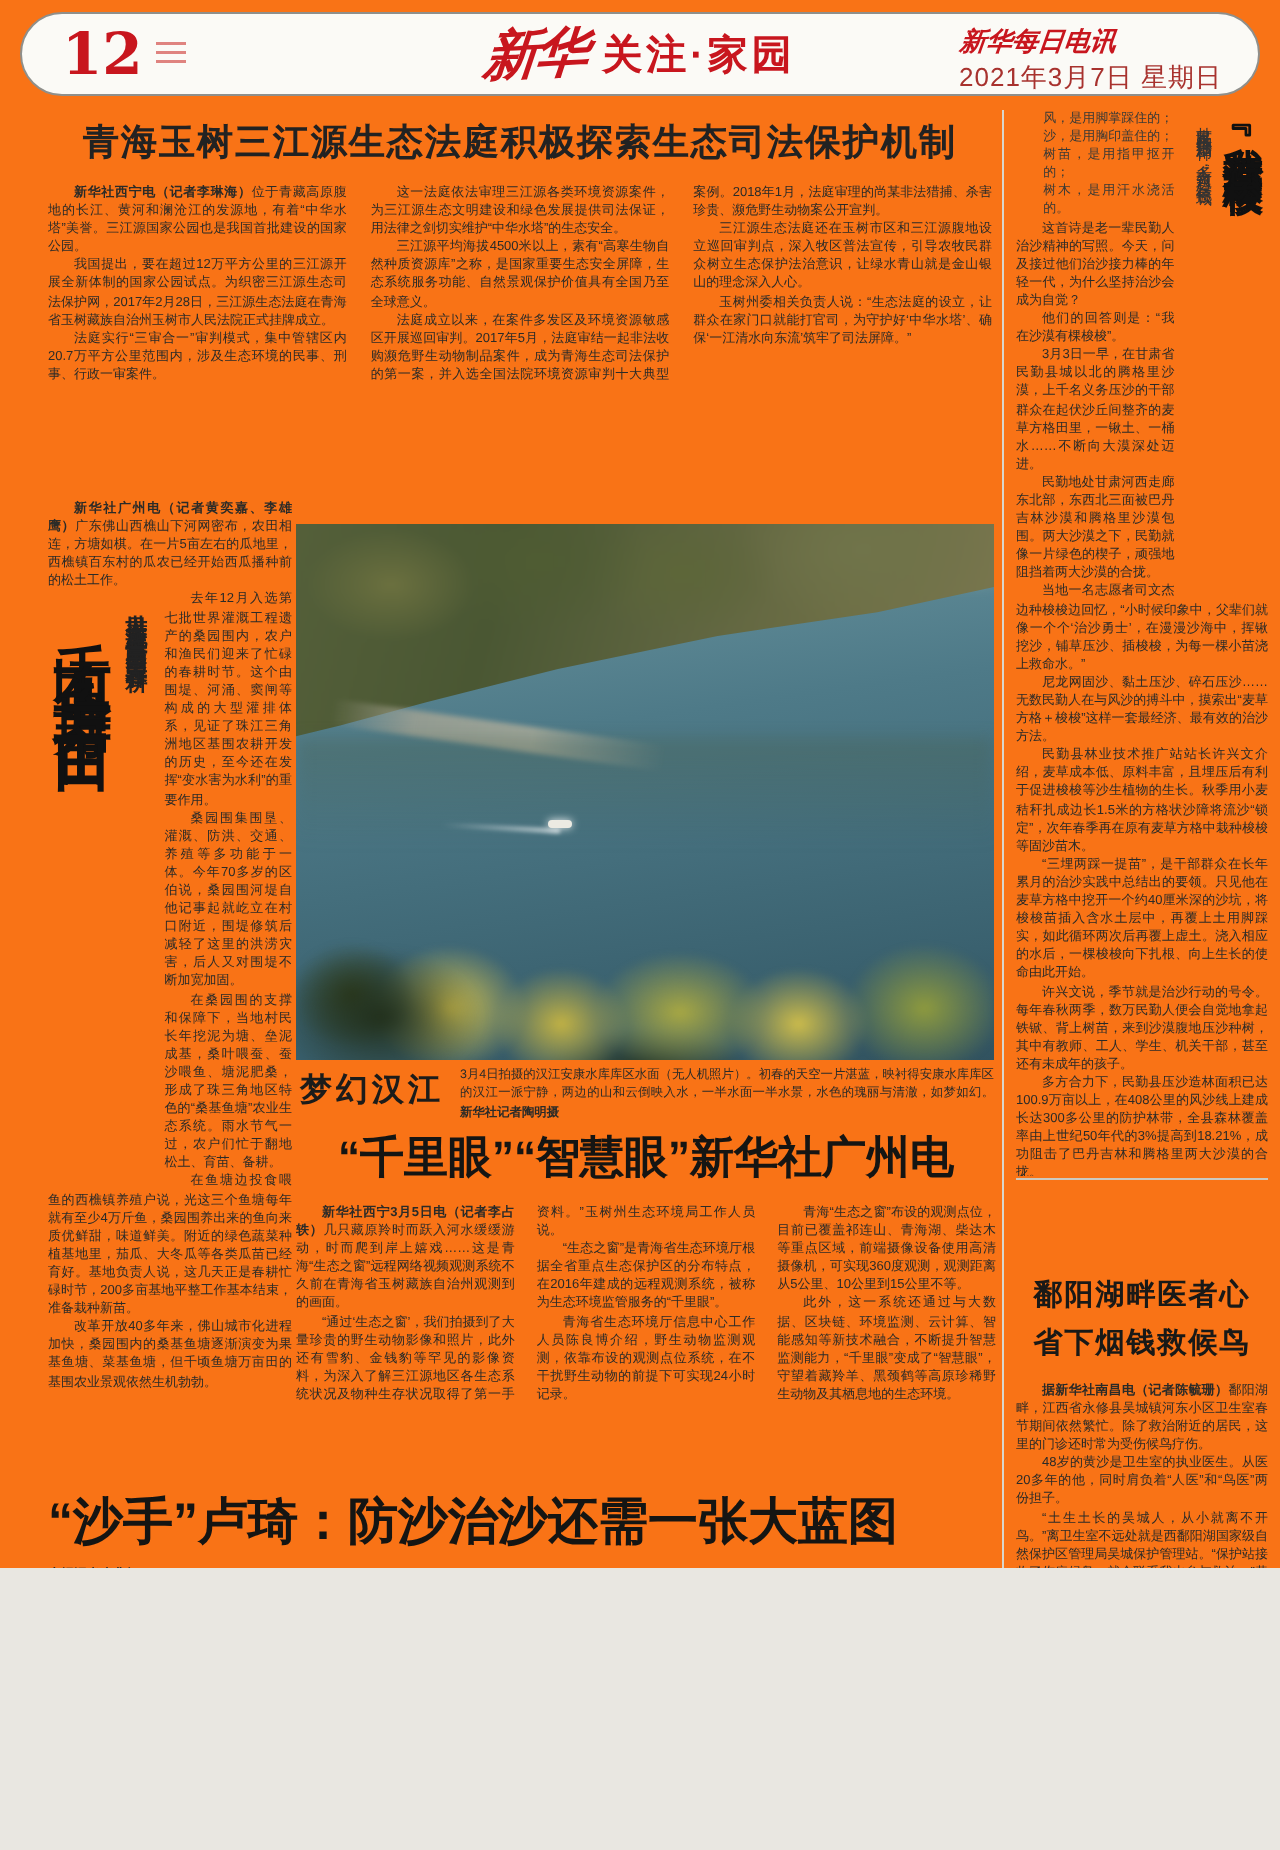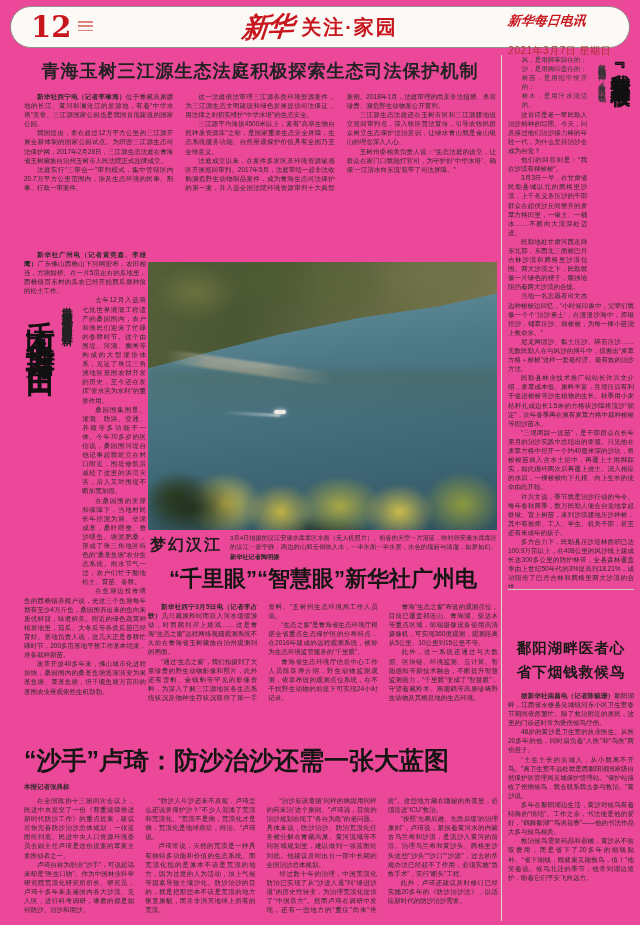--- a/index.html
+++ b/index.html
@@ -1,33 +1,33 @@
 <!DOCTYPE html>
 <html><head>
 <meta charset="utf-8">
 <style>
   html,body{margin:0;padding:0;}
   body{font-family:"Liberation Sans","DejaVu Sans",sans-serif;background:#e9e7e1;}
-  .page{position:relative;width:640px;height:925px;background:#ec4899;overflow:hidden;margin:0;color:#2a2a28;}
+  .page{position:relative;width:640px;height:784px;background:#f97316;overflow:hidden;margin:0;color:#2a2a28;}
 
   
   .banner{position:absolute;left:10px;top:6px;width:618px;height:40px;border:1.5px solid #8f8f8b;
           border-radius:22px;background:#fbfaf6;display:flex;align-items:center;}
   .banner-left{display:flex;align-items:center;margin-left:20px;}
   .page-num{font-family:"DejaVu Serif","Liberation Serif",serif;font-weight:700;font-size:29px;color:#c8161e;line-height:1;}
   .edition-marks{width:15px;height:13px;margin-left:7px;opacity:.65;
           background:repeating-linear-gradient(180deg,#d0433f 0 1.6px,transparent 1.6px 4.4px);}
   .banner-center{position:absolute;left:50%;transform:translateX(-50%);display:flex;align-items:center;gap:9px;}
   .brand-script{font-family:"DejaVu Serif","Liberation Serif",serif;font-style:italic;font-weight:700;
           font-size:27px;color:#c8161e;transform:skewX(-8deg) rotate(-3deg);letter-spacing:-2px;}
   .section-title{font-size:20px;font-weight:900;color:#c8161e;letter-spacing:2px;}
   .banner-right{position:absolute;right:18px;top:5px;text-align:left;}
   .paper-name{font-family:"DejaVu Serif","Liberation Serif",serif;font-style:italic;font-weight:700;
           font-size:13px;color:#c8161e;transform:skewX(-6deg);}
-  .date-line{font-size:10px;color:#a8322e;margin-top:14px;letter-spacing:.5px;}
+  .date-line{font-size:13px;color:#a8322e;margin-top:0;letter-spacing:.5px;}
 
   
   .body-text{font-size:6.5px;line-height:1.4;text-align:justify;color:#2b2b28;}
   .para{margin:0;text-indent:2em;}
   .byline-inline{font-weight:700;}
   .poem-line{margin:0;text-indent:0;padding-left:2.1em;color:#3a3a36;}
   .sign-bold{font-weight:700;}
 
   
   .lead{position:absolute;left:24px;top:50px;width:472px;}

